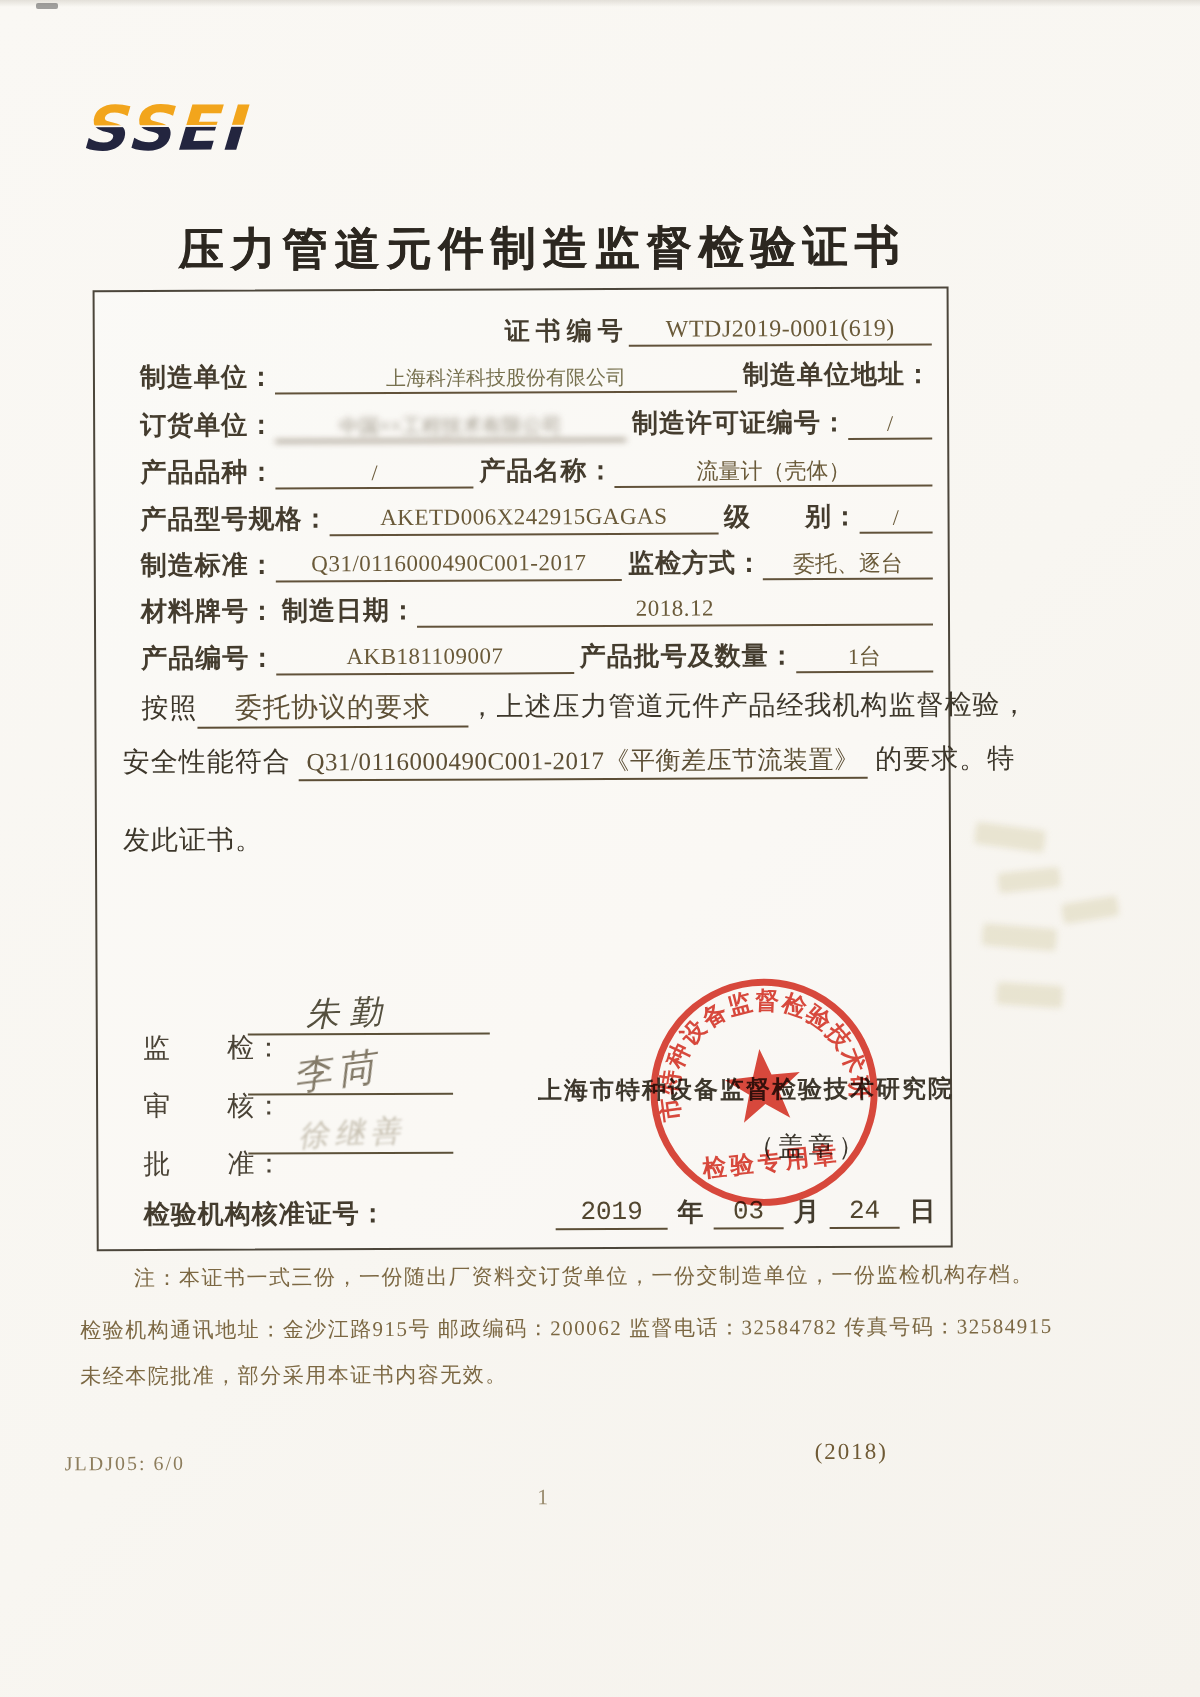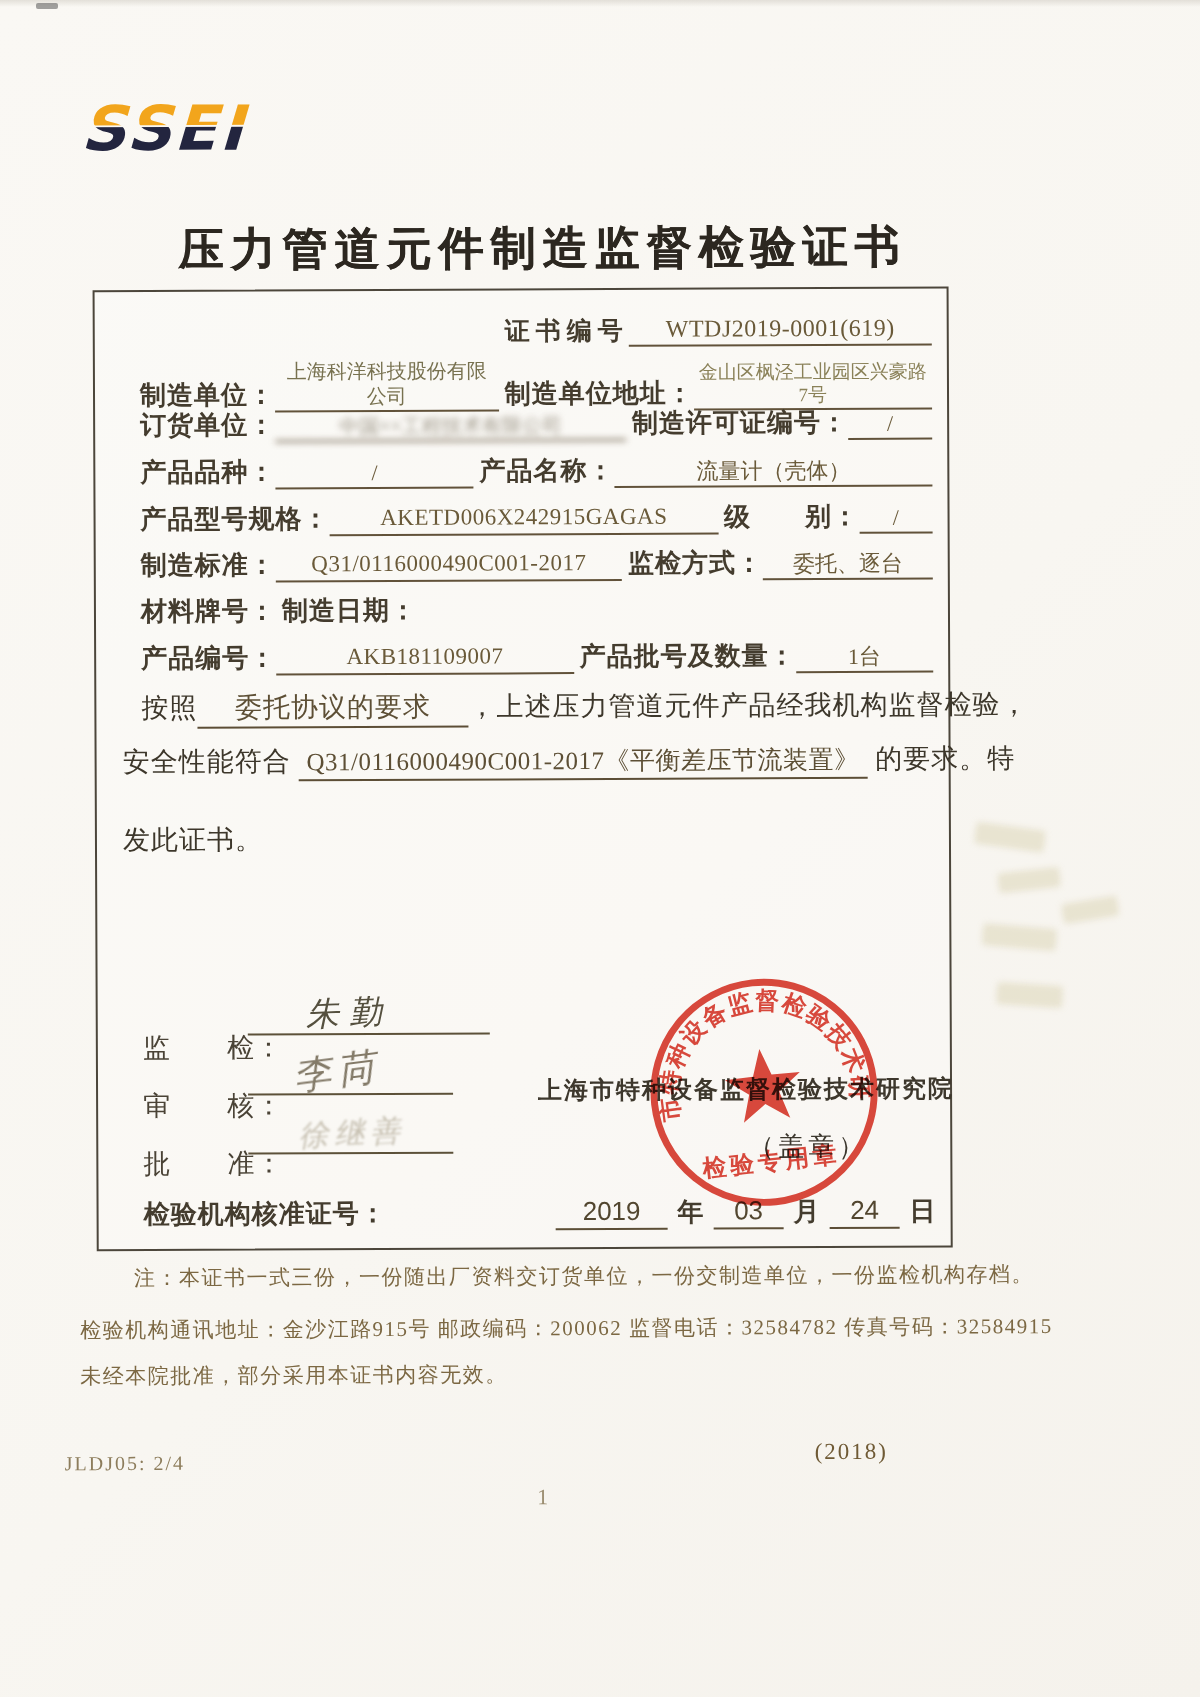--- a/index.html
+++ b/index.html
@@ -77,21 +77,21 @@
   .gaizhang{position:absolute;left:650px;top:840px;font-size:26px;color:#3c372e;
     letter-spacing:4px;z-index:1;}
   .seal{position:absolute;left:547px;top:684px;width:238px;height:238px;z-index:2;
     opacity:.92;mix-blend-mode:multiply;transform:rotate(-6deg);}
 
   
   .bottomrow{top:905px;}
   .bottomrow .lbl{letter-spacing:1px;}
   .datewrap{margin-left:auto;display:flex;align-items:flex-end;}
   .du{border-bottom:2px solid #5c4e36;text-align:center;color:#52462f;
-      font-size:26px;padding:0 6px 1px 6px;font-family:Liberation Sans, sans-serif;}
+      font-size:26px;padding:0 6px 1px 6px;font-family:Liberation Mono, monospace;}
   .dunit{font-size:26px;font-weight:700;color:#443c2e;padding:0 10px;}
 
   
   .note{position:absolute;font-size:21px;color:#7c6843;letter-spacing:1.5px;white-space:nowrap;}
   .formcode{position:absolute;left:62px;top:1450px;font-size:20px;color:#8d7d5c;letter-spacing:2px;}
   .serial{position:absolute;left:812px;top:1440px;display:flex;align-items:baseline;}
   .serial .pfx{font-size:23px;color:#6f5a35;letter-spacing:2px;}
   .serial .num{font-size:46px;font-weight:700;color:#2e2417;letter-spacing:1px;
     font-family:"Liberation Serif",serif;line-height:1;}
   .pageno{position:absolute;left:0;top:1484px;width:1080px;text-align:center;
@@ -119,21 +119,20 @@
 
       <div class="row certrow">
         <span class="lbl">证书编号</span>
         <span class="val code">WTDJ2019-0001(619)</span>
       </div>
 
       <div class="row" style="top:68px">
         <span class="lbl">制造单位：</span>
         <span class="val g12 company">上海科洋科技股份有限公司</span>
         <span class="lbl lbl2">制造单位地址：</span>
-        <span class="val g10 small">金山区枫泾工业园区兴豪路7号</span>
       </div>
 
       <div class="row" style="top:116px">
         <span class="lbl">订货单位：</span>
         <span class="val g12 company blurred">中国××工程技术有限公司</span>
         <span class="lbl lbl2">制造许可证编号：</span>
         <span class="val g07">/</span>
       </div>
 
       <div class="row" style="top:163px">
@@ -153,20 +152,21 @@
       <div class="row" style="top:256px">
         <span class="lbl">制造标准：</span>
         <span class="val g11 code">Q31/0116000490C001-2017</span>
         <span class="lbl lbl2">监检方式：</span>
         <span class="val g09">委托、逐台</span>
       </div>
 
       <div class="row" style="top:302px">
         <span class="lbl">材料牌号：</span>
         <span class="lbl lbl2">制造日期：</span>
+        <span class="val g10 code">2018.12</span>
       </div>
 
       <div class="row" style="top:349px">
         <span class="lbl">产品编号：</span>
         <span class="val g11 code">AKB181109007</span>
         <span class="lbl lbl2">产品批号及数量：</span>
         <span class="val g08">1台</span>
       </div>
 
       <div class="clause" style="left:45px;top:398px">
@@ -216,21 +216,21 @@
           <span class="du" style="min-width:58px">24</span>
           <span class="dunit" style="padding-right:0">日</span>
         </span>
       </div>
     </div>
 
     <div class="note" style="left:132px;top:1262px">注：本证书一式三份，一份随出厂资料交订货单位，一份交制造单位，一份监检机构存档。</div>
     <div class="note" style="left:78px;top:1314px">检验机构通讯地址：金沙江路915号 邮政编码：200062 监督电话：32584782 传真号码：32584915</div>
     <div class="note" style="left:78px;top:1360px">未经本院批准，部分采用本证书内容无效。</div>
 
-    <div class="formcode">JLDJ05: 2/4</div>
+    <div class="formcode">JLDJ05: 6/0</div>
     <div class="serial">
       <span class="pfx">(2018)</span>
     </div>
     <div class="pageno">1</div>
 
     <div class="ghost" style="left:975px;top:828px;width:70px;height:22px;transform:rotate(8deg)"></div>
     <div class="ghost" style="left:998px;top:872px;width:62px;height:20px;transform:rotate(-6deg)"></div>
     <div class="ghost" style="left:982px;top:928px;width:74px;height:22px;transform:rotate(5deg)"></div>
     <div class="ghost" style="left:1062px;top:902px;width:56px;height:20px;transform:rotate(-9deg)"></div>
     <div class="ghost" style="left:996px;top:986px;width:66px;height:22px;transform:rotate(4deg)"></div>

